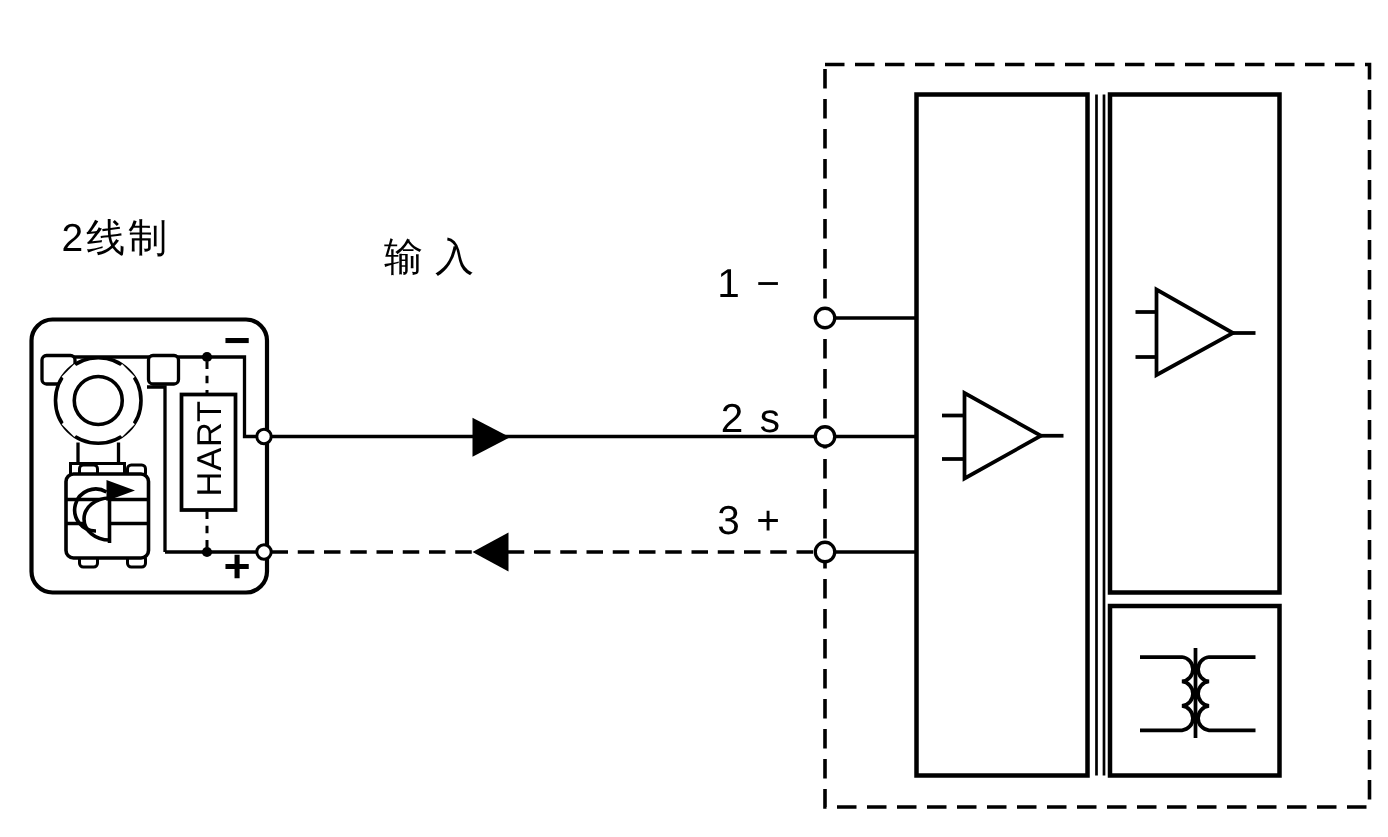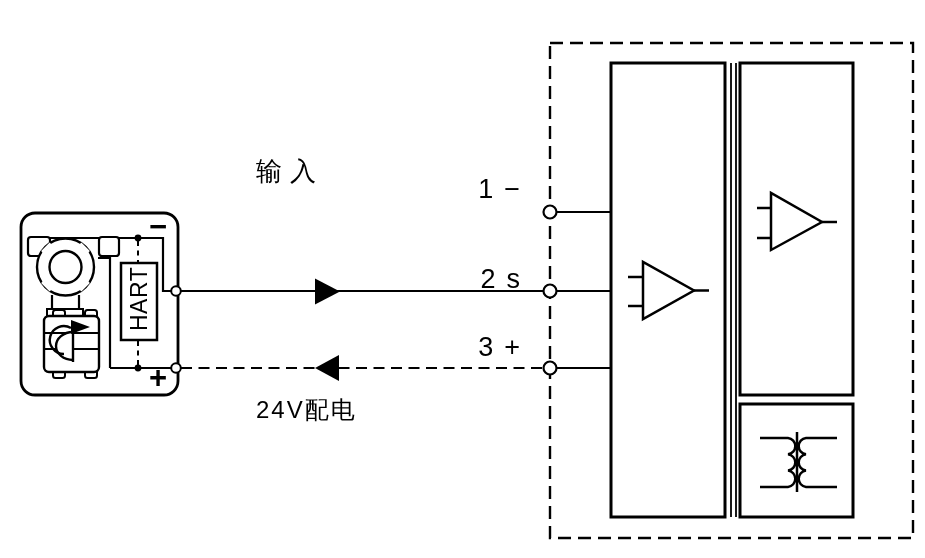--- a/index.html
+++ b/index.html
@@ -126,22 +126,22 @@
           <rect x="121" y="263" width="36" height="77" stroke-width="2.5" fill="#fff"></rect>
           <text transform="translate(147 331) rotate(-90)" fill="#000" stroke="none" font-family="Liberation Sans, DejaVu Sans, sans-serif" font-size="23" letter-spacing="0.5">HART</text>
         </g>
 
         <circle cx="176" cy="291" r="4.8" fill="#fff" stroke-width="2"></circle>
         <circle cx="176" cy="368" r="4.8" fill="#fff" stroke-width="2"></circle>
       </g>
     </g>
   </svg>
 
+  <div class="lbl lbl-cjk lbl-two-wire">2线制</div>
   <div class="lbl lbl-cjk lbl-input">输入</div>
-  <div class="lbl lbl-power">24V配电</div>
 
   <div class="term-lbl term-1"><span>1</span><span class="sign">−</span></div>
   <div class="term-lbl term-2"><span>2</span><span class="sign">s</span></div>
   <div class="term-lbl term-3"><span>3</span><span class="sign">+</span></div>
 
   <div class="pol pol-minus">−</div>
   <div class="pol pol-plus">+</div>
 </div>
 
 </body></html>

